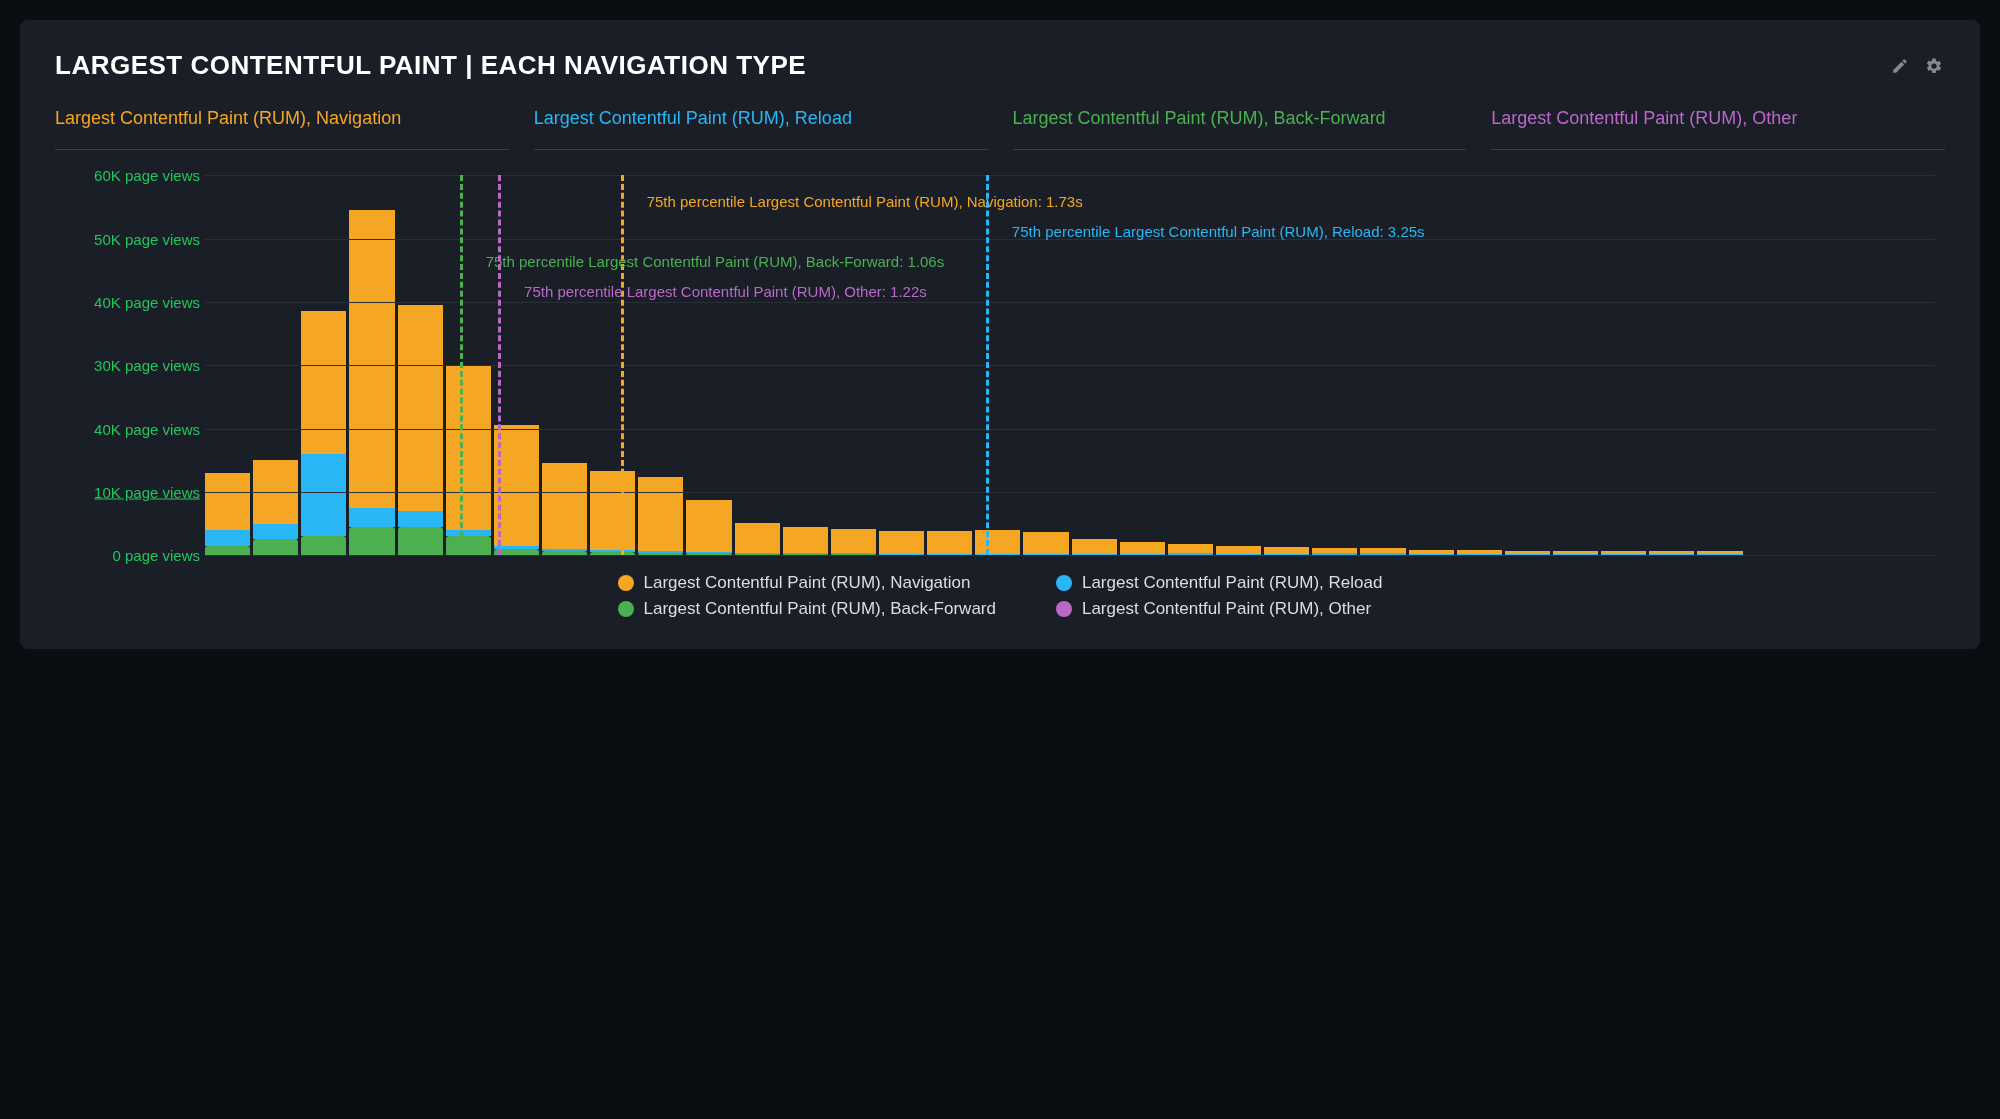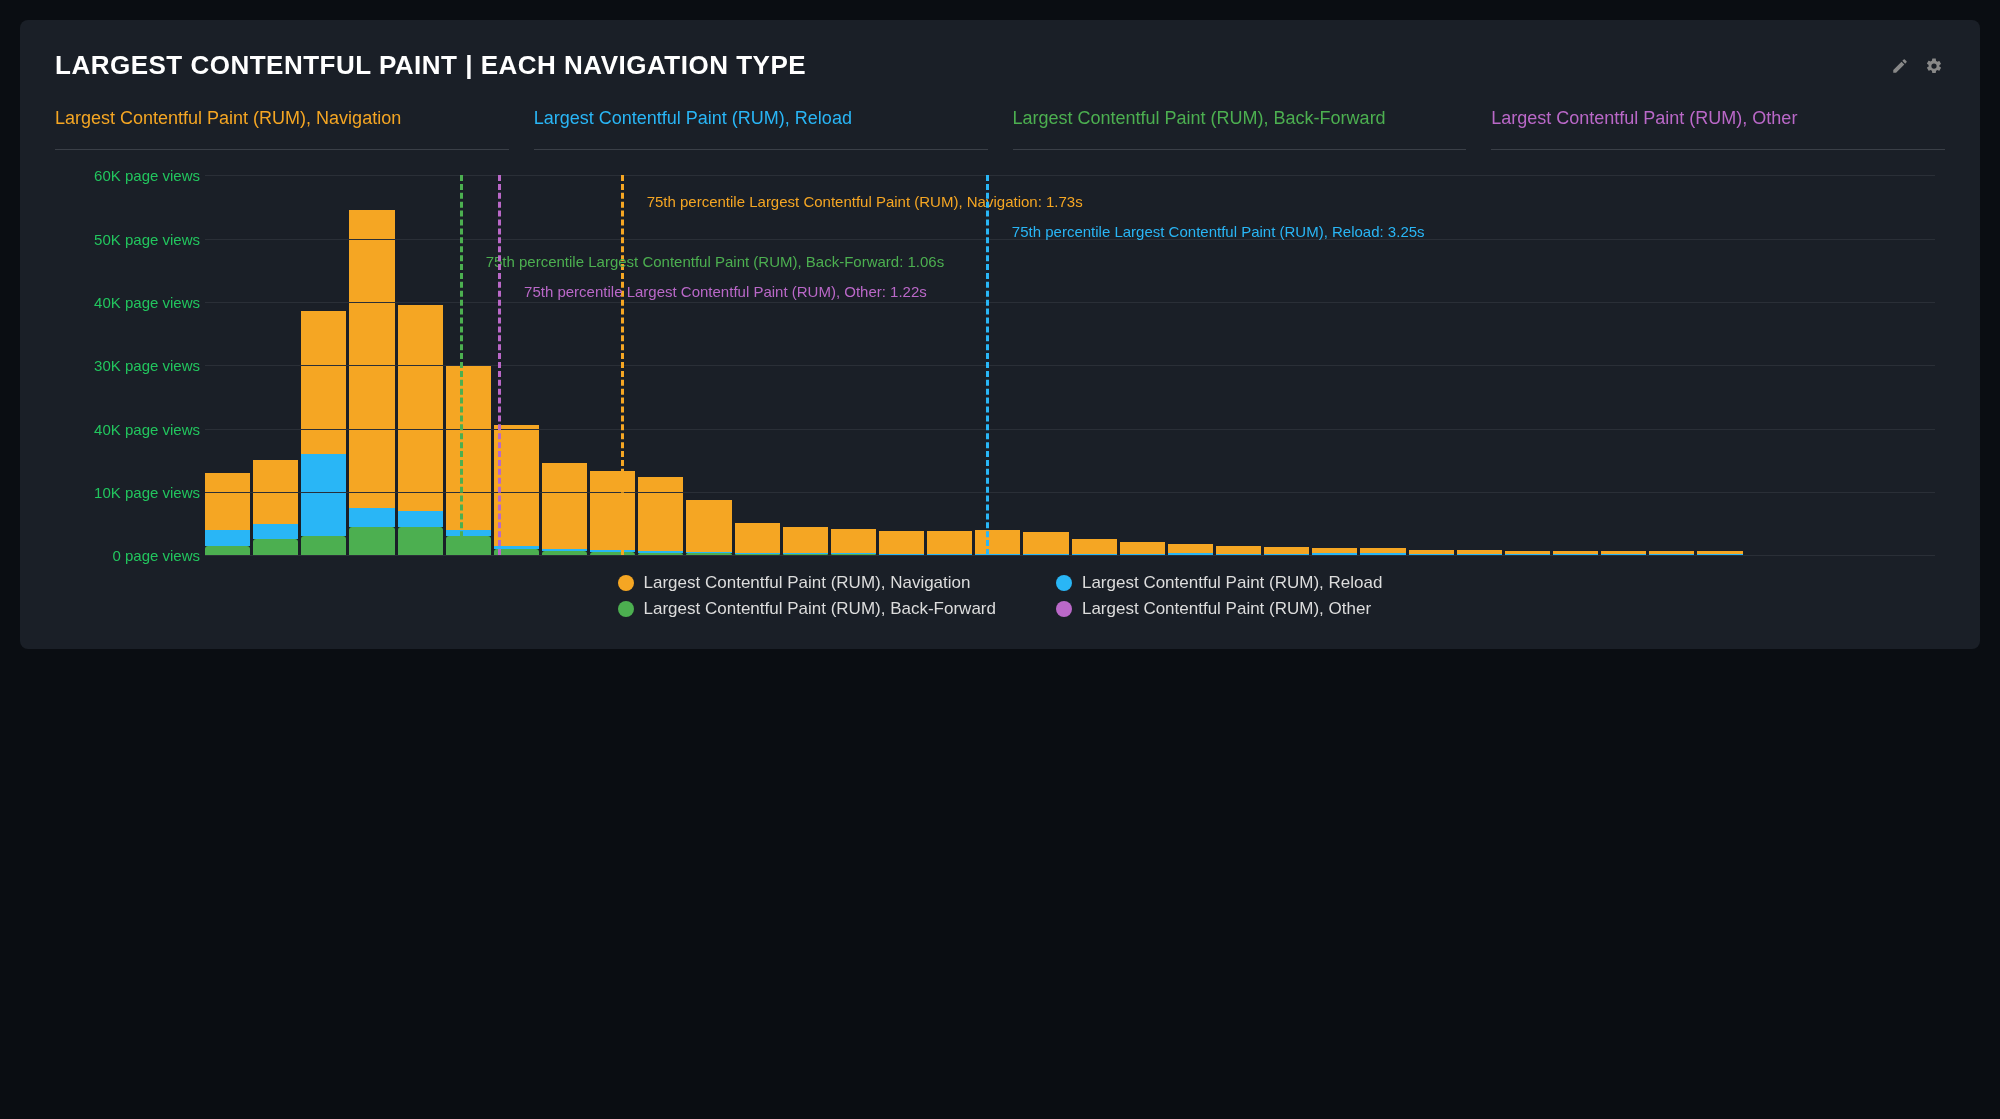--- a/index.html
+++ b/index.html
@@ -183,21 +183,21 @@
         <div class="metric-label c-green">Largest Contentful Paint (RUM), Back-Forward</div>
       </div>
       <div class="metric">
         <div class="metric-label c-purple">Largest Contentful Paint (RUM), Other</div>
       </div>
     </div>
 
   <div class="chart-area" id="chart-area">
     <div class="y-axis" id="y-axis">
         <div class="y-tick" style="bottom: 0%;">0 page views</div>
-        <div class="y-tick" style="bottom: 16.6667%;">10K page views</div>
+        <div class="y-tick" style="bottom: 16.6667%; text-decoration: underline;">10K page views</div>
         <div class="y-tick" style="bottom: 33.3333%;">40K page views</div>
         <div class="y-tick" style="bottom: 50%;">30K page views</div>
         <div class="y-tick" style="bottom: 66.6667%;">40K page views</div>
         <div class="y-tick" style="bottom: 83.3333%;">50K page views</div>
         <div class="y-tick" style="bottom: 100%;">60K page views</div>
       </div>
     <div class="bars" id="bars">
         <div class="bar-stack">
           <div class="seg bg-green" style="height: 2.5%;"></div>
           <div class="seg bg-blue" style="height: 4.16667%;"></div>

